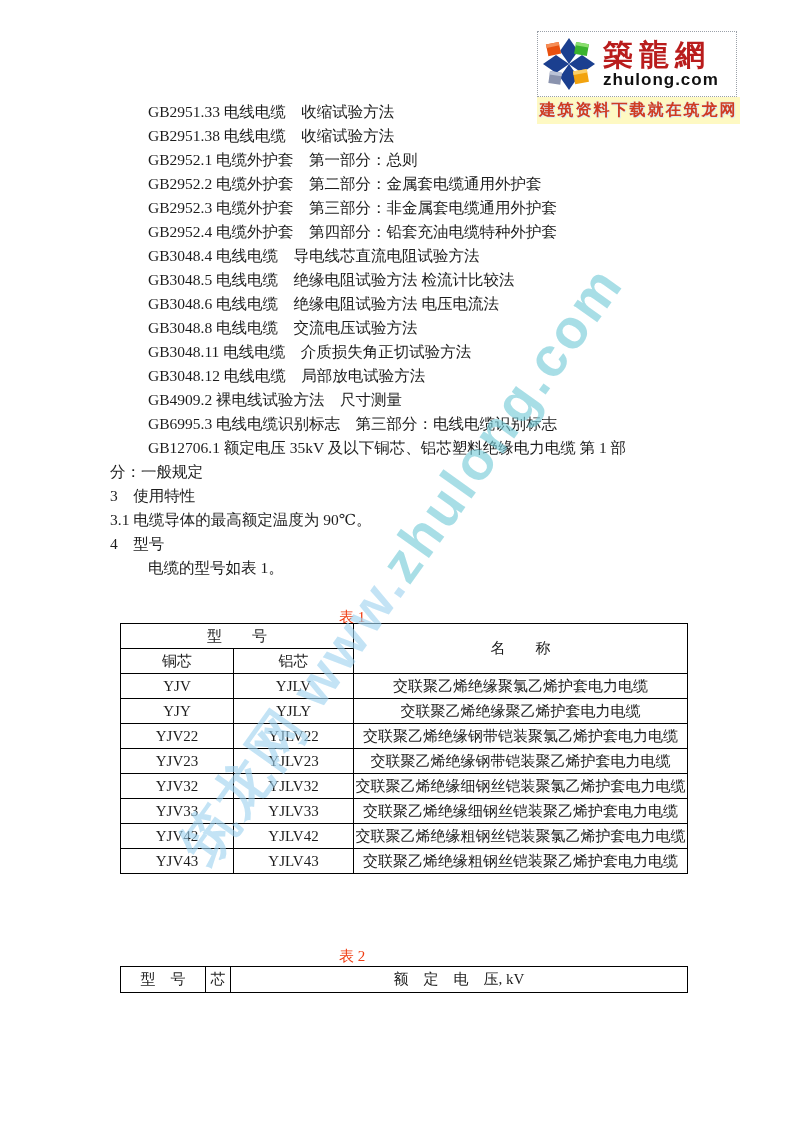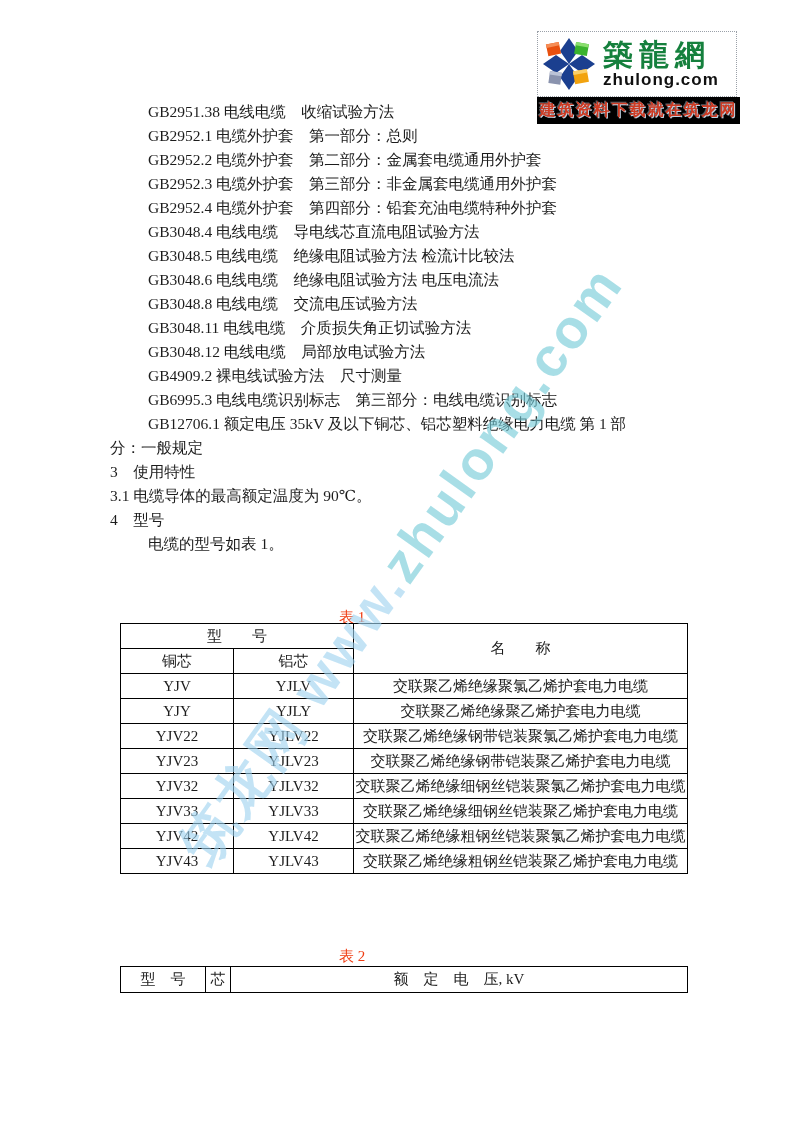--- a/index.html
+++ b/index.html
@@ -10,30 +10,30 @@
   }
   
   .logo-box{
     position:absolute;left:537px;top:31px;width:200px;height:66px;
     border:1px dotted #9aa0a8;background:#fff;
     display:flex;align-items:center;box-sizing:border-box;
   }
   .logo-icon{margin-left:4px;flex:0 0 auto;}
   .brand-txt{margin-left:7px;}
   .brand-cn{
-    font-size:30px;font-weight:bold;color:#15803d;letter-spacing:6px;
+    font-size:30px;font-weight:bold;color:#b91c1c;letter-spacing:6px;
     line-height:32px;white-space:nowrap;
   }
   .brand-en{
     font-family:"Liberation Sans","DejaVu Sans",sans-serif;
     font-size:17px;font-weight:bold;color:#101010;letter-spacing:1px;line-height:18px;
   }
   .logo-banner{
     position:absolute;left:537px;top:97px;width:203px;height:27px;
-    background:#000000;display:flex;align-items:center;justify-content:center;
+    background:#fef9c3;display:flex;align-items:center;justify-content:center;
   }
   .logo-banner span{
     font-size:16px;font-weight:bold;color:#cf3b23;letter-spacing:2px;white-space:nowrap;
     text-shadow:1px 1px 0 rgba(214,233,250,0.9),-1px -1px 0 rgba(214,233,250,0.4);
   }
   
   .body-block{position:absolute;left:110px;top:100px;width:630px;font-size:15.5px;}
   .ln{height:24px;line-height:24px;white-space:nowrap;}
   .ind{padding-left:38px;}
   .sec5-block{position:absolute;left:110px;top:896px;width:630px;font-size:15.5px;}
@@ -99,20 +99,21 @@
     <div class="brand-txt">
       <div class="brand-cn">築龍網</div>
       <div class="brand-en">zhulong.com</div>
     </div>
   </div>
   <div class="logo-banner">
     <span>建筑资料下载就在筑龙网</span>
   </div>
 
   <div class="body-block">
+    <div class="ln ind">GB2951.33 电线电缆　收缩试验方法</div>
     <div class="ln ind">GB2951.38 电线电缆　收缩试验方法</div>
     <div class="ln ind">GB2952.1 电缆外护套　第一部分：总则</div>
     <div class="ln ind">GB2952.2 电缆外护套　第二部分：金属套电缆通用外护套</div>
     <div class="ln ind">GB2952.3 电缆外护套　第三部分：非金属套电缆通用外护套</div>
     <div class="ln ind">GB2952.4 电缆外护套　第四部分：铅套充油电缆特种外护套</div>
     <div class="ln ind">GB3048.4 电线电缆　导电线芯直流电阻试验方法</div>
     <div class="ln ind">GB3048.5 电线电缆　绝缘电阻试验方法 检流计比较法</div>
     <div class="ln ind">GB3048.6 电线电缆　绝缘电阻试验方法 电压电流法</div>
     <div class="ln ind">GB3048.8 电线电缆　交流电压试验方法</div>
     <div class="ln ind">GB3048.11 电线电缆　介质损失角正切试验方法</div>

